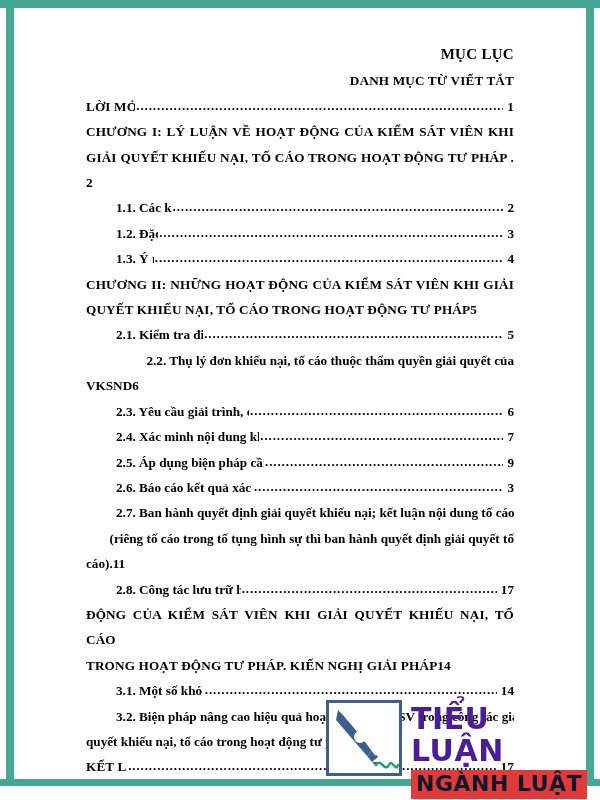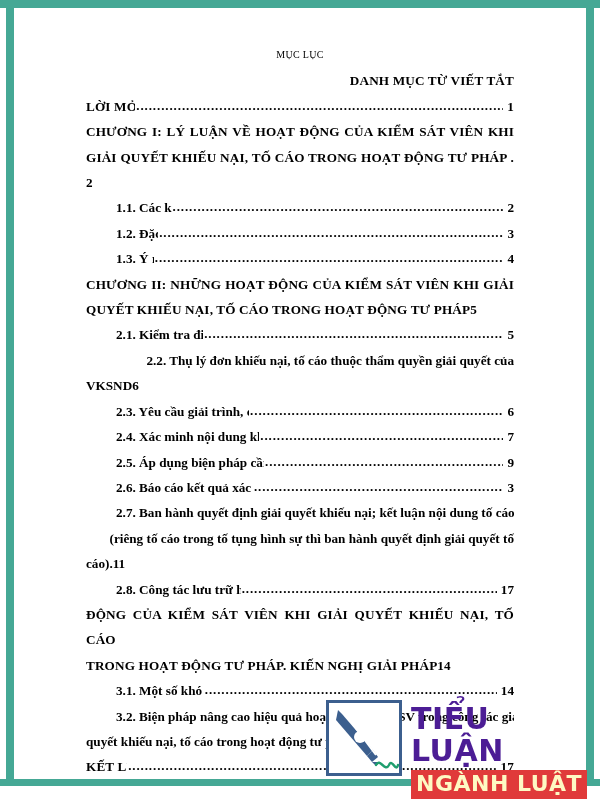--- a/index.html
+++ b/index.html
@@ -32,23 +32,23 @@
     left: 86px;
     top: 42px;
     width: 428px;
     color: #000000;
     font-size: 13.2px;
     font-weight: bold;
     line-height: 25.4px;
   }
 
   .toc-title {
-    text-align: center;
-    font-size: 10px;
-    font-weight: normal;
+    text-align: right;
+    font-size: 15px;
+    font-weight: bold;
     letter-spacing: .3px;
     margin-bottom: 1px;
   }
 
   .entry {
     display: flex;
     align-items: baseline;
     width: 100%;
     white-space: nowrap;
     justify-content: flex-end;
@@ -132,21 +132,21 @@
     font-weight: bold;
     font-size: 30px;
     line-height: 32px;
     color: #4c1d95;
     letter-spacing: .5px;
   }
 
   .logo-sub {
     margin-top: 3px;
     background: #e03a3a;
-    color: #fef9c3;
+    color: #0f172a;
     font-family: "DejaVu Sans", sans-serif;
     font-weight: bold;
     font-size: 22px;
     line-height: 26px;
     letter-spacing: .5px;
     padding: 1px 5px 2px 5px;
     display: inline-block;
   }
 </style>
 </head>

